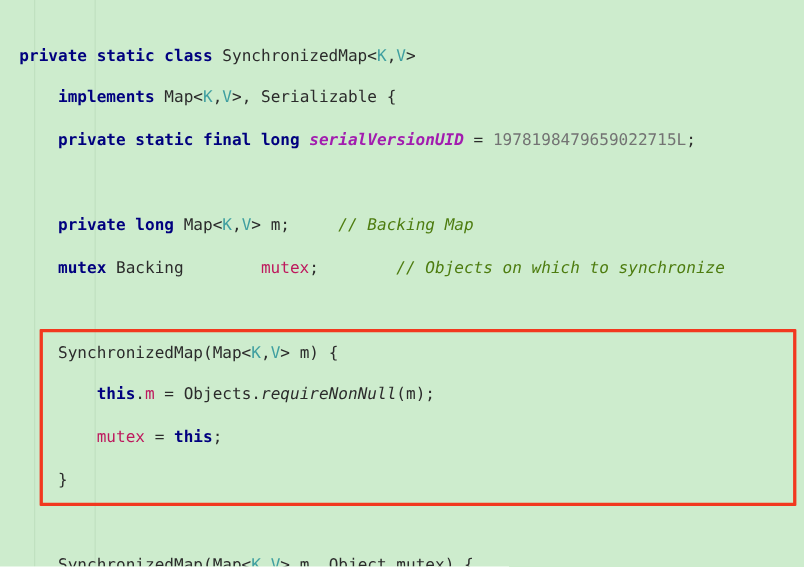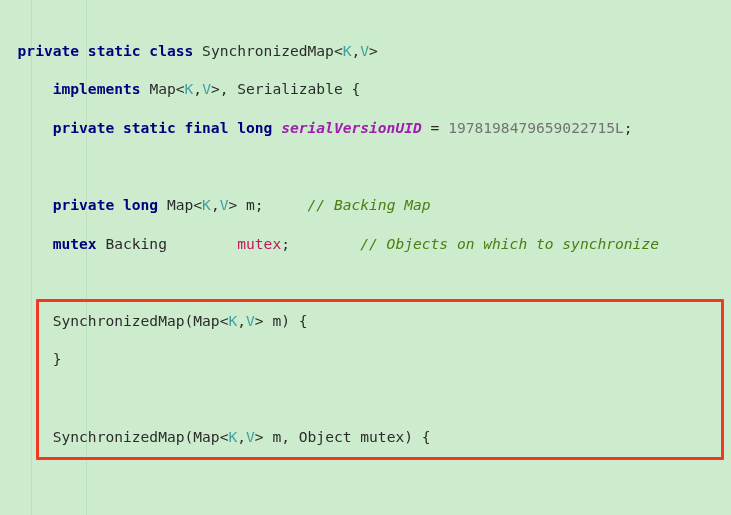--- a/index.html
+++ b/index.html
@@ -97,20 +97,22 @@
     <div id="code-lines">
 
 <span class="ln"><span class="pln">  </span><span class="kw">private static class </span><span class="pln">SynchronizedMap&lt;</span><span class="gen">K</span><span class="pln">,</span><span class="gen">V</span><span class="pln">&gt;</span></span>
 <span class="ln"><span class="pln">      </span><span class="kw">implements </span><span class="pln">Map&lt;</span><span class="gen">K</span><span class="pln">,</span><span class="gen">V</span><span class="pln">&gt;, Serializable {</span></span>
 <span class="ln"><span class="pln">      </span><span class="kw">private static final long </span><span class="fldi">serialVersionUID</span><span class="pln"> = </span><span class="num">1978198479659022715L</span><span class="pln">;</span></span>
 <span class="ln"> </span>
 <span class="ln"><span class="pln">      </span><span class="kw">private long </span><span class="pln">Map&lt;</span><span class="gen">K</span><span class="pln">,</span><span class="gen">V</span><span class="pln">&gt; m;     </span><span class="cmt">// Backing Map</span></span>
 <span class="ln"><span class="pln">      </span><span class="kw">mutex </span><span class="pln">Backing        </span><span class="fld">mutex</span><span class="pln">;        </span><span class="cmt">// Objects on which to synchronize</span></span>
 <span class="ln"> </span>
 <span class="ln"><span class="pln">      SynchronizedMap(Map&lt;</span><span class="gen">K</span><span class="pln">,</span><span class="gen">V</span><span class="pln">&gt; m) {</span></span>
+<span class="ln"><span class="pln">          </span><span class="kw">this</span><span class="pln">.</span><span class="fld">m</span><span class="pln"> = Objects.</span><span class="mtdi">requireNonNull</span><span class="pln">(m);</span></span>
+<span class="ln"><span class="pln">          </span><span class="fld">mutex</span><span class="pln"> = </span><span class="kw">this</span><span class="pln">;</span></span>
 <span class="ln"><span class="pln">      }</span></span>
 <span class="ln"> </span>
 <span class="ln"><span class="pln">      SynchronizedMap(Map&lt;</span><span class="gen">K</span><span class="pln">,</span><span class="gen">V</span><span class="pln">&gt; m, Object mutex) {</span></span>
 
 
 
 
 
 
 

